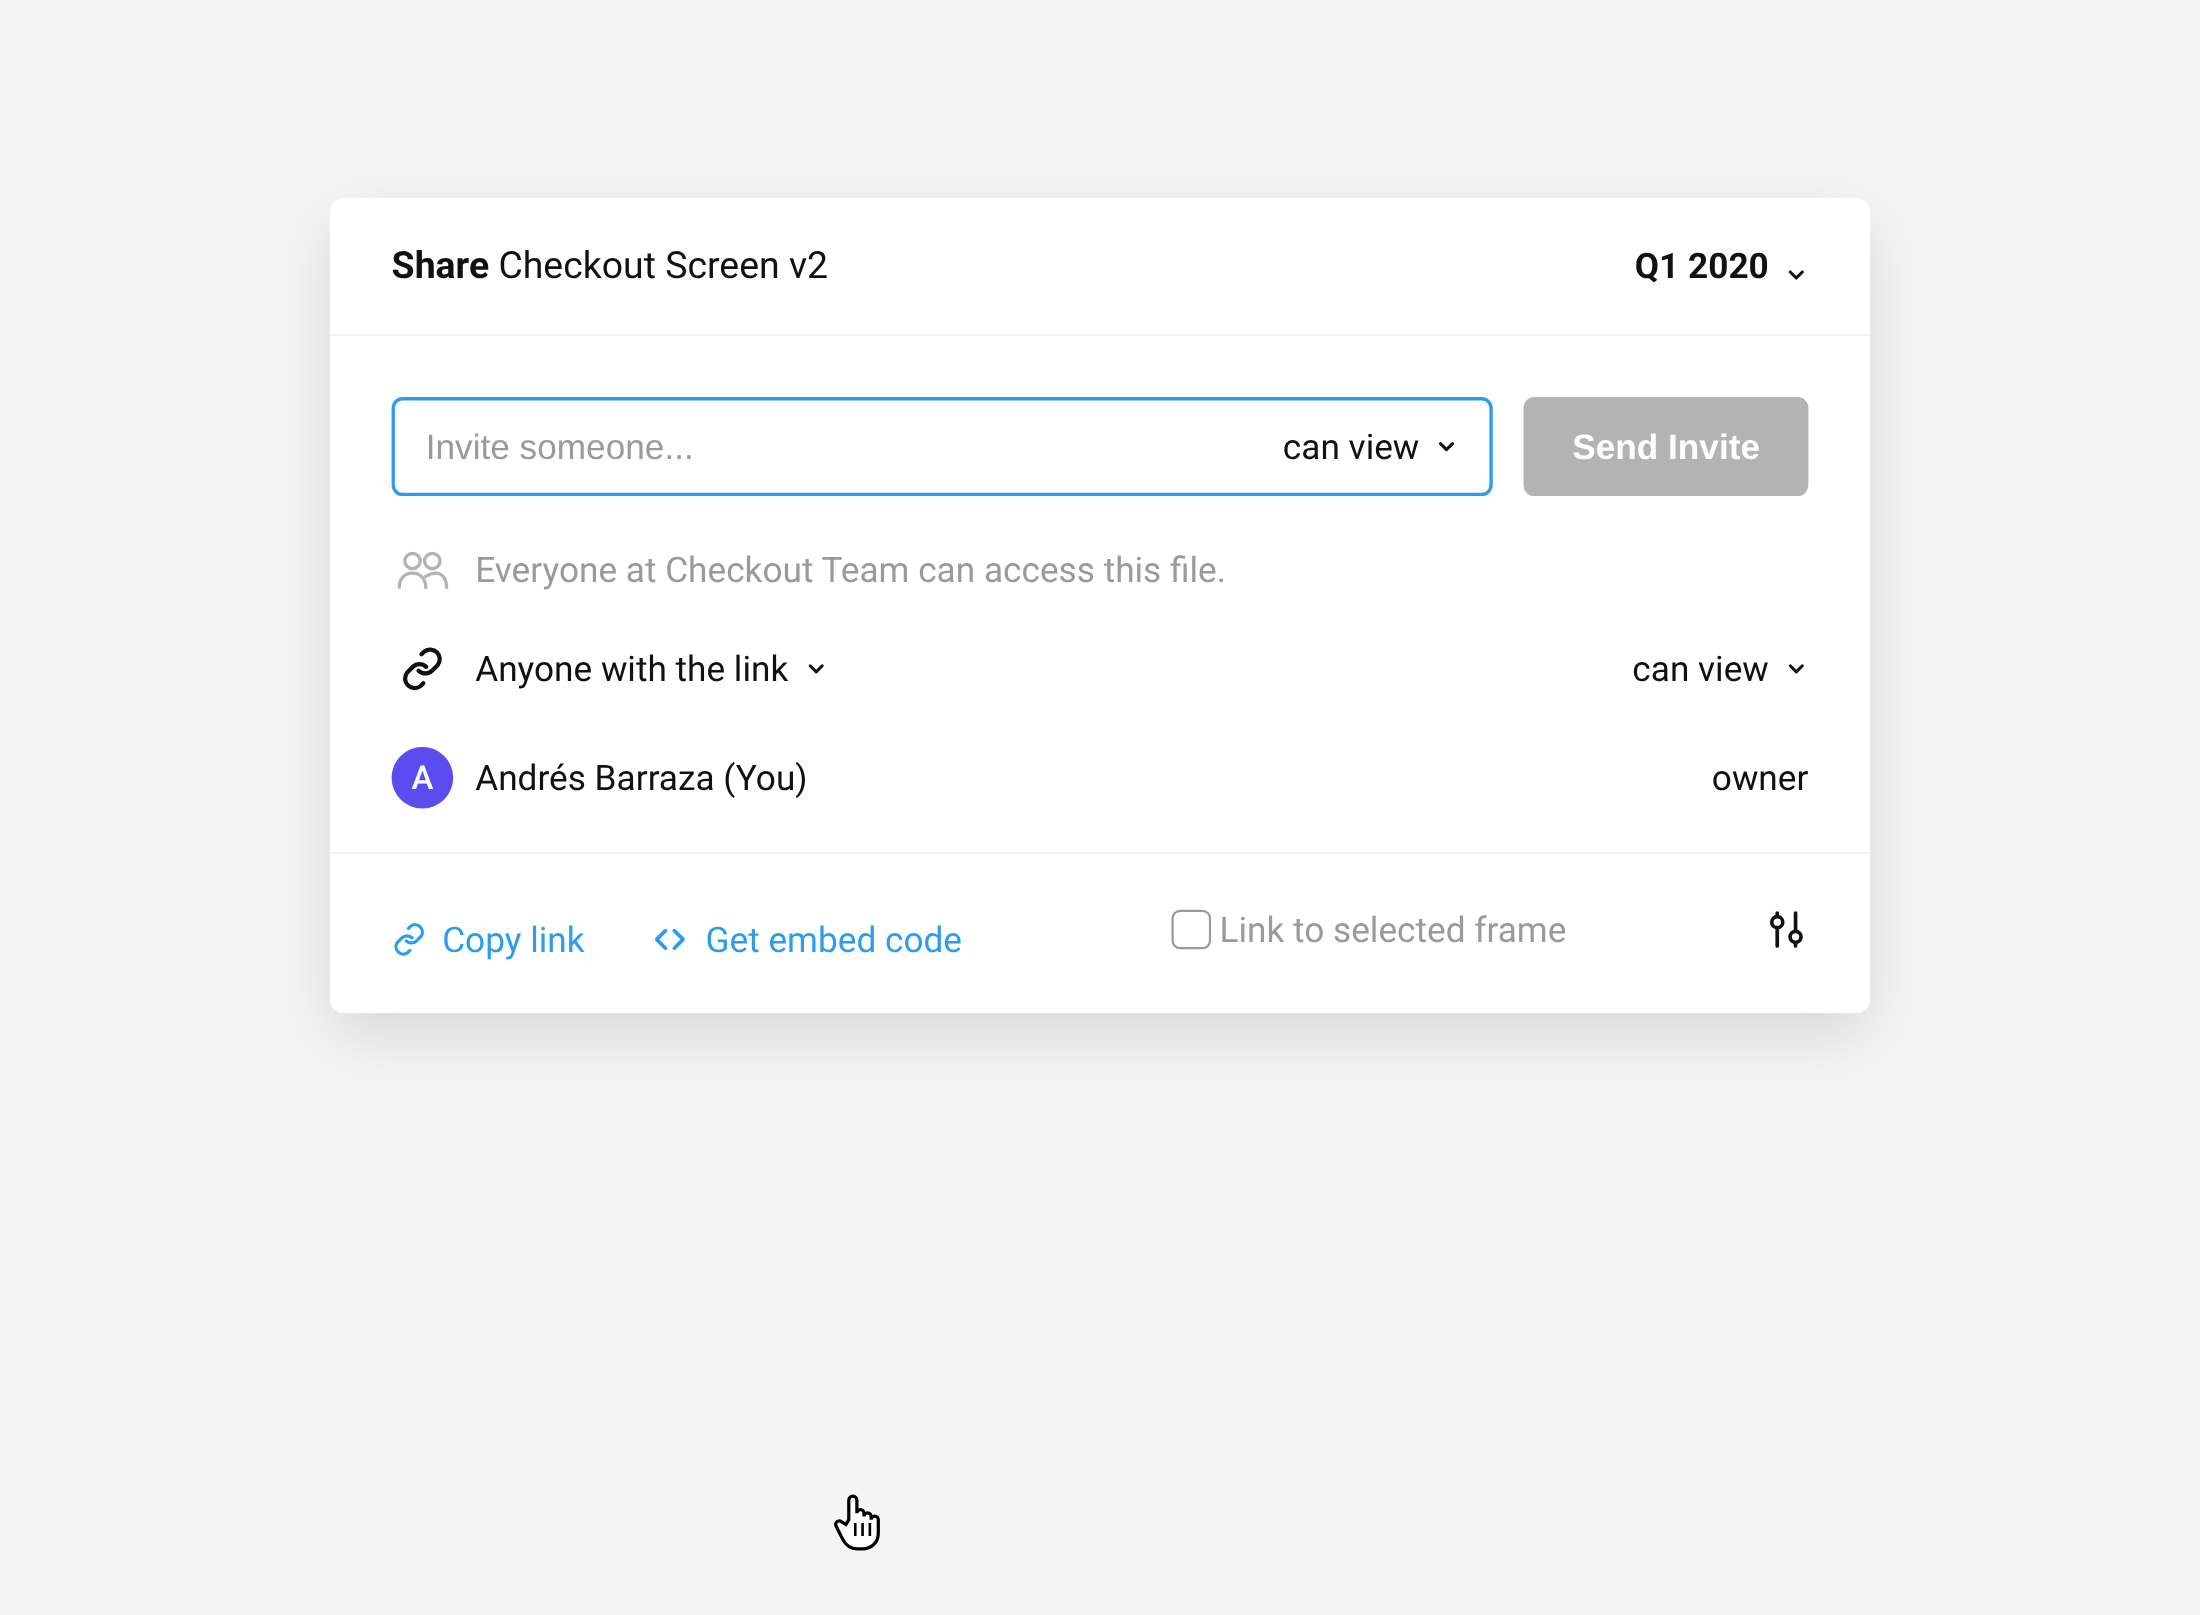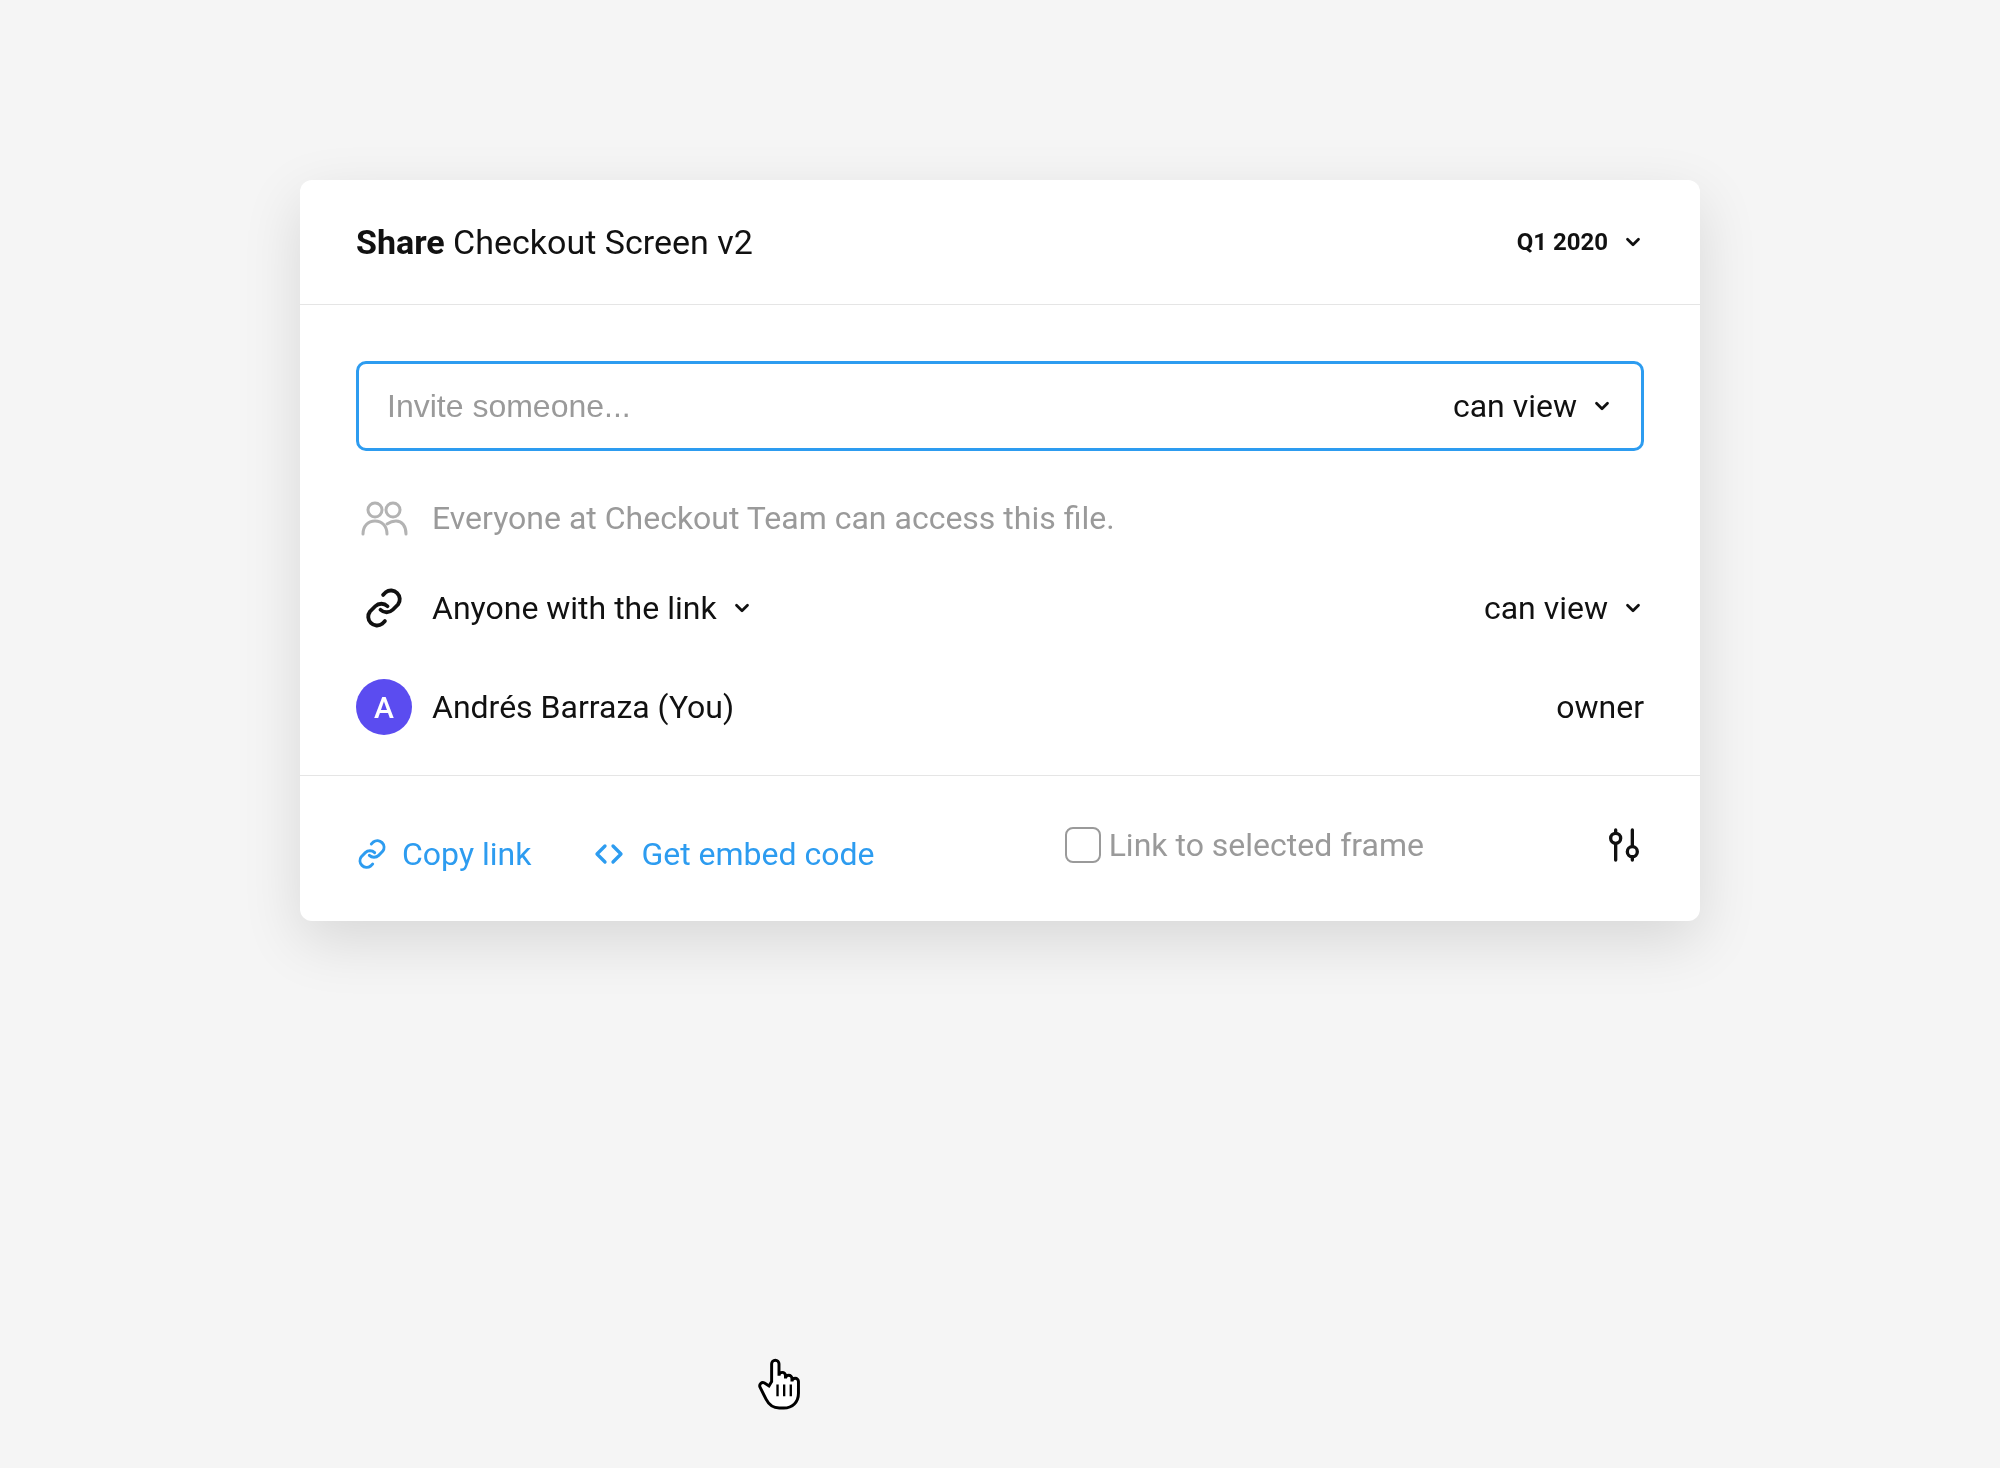--- a/index.html
+++ b/index.html
@@ -30,23 +30,23 @@
       gap: 32px;
     }
     .header-title {
       font-size: 34px;
       color: #111;
     }
     .header-title b { font-weight: 700; }
     .header-title .fname { font-weight: 400; }
     .project-selector {
       display: flex;
-      align-items: center;
+      align-items: flex-end;
       gap: 14px;
-      font-size: 24px;
+      font-size: 32px;
       font-weight: 700;
       color: #111;
       cursor: pointer;
     }
     .chev {
       width: 22px; height: 22px;
       display: inline-flex;
     }
     .chev svg { width: 100%; height: 100%; }
 
@@ -237,20 +237,23 @@
         </div>
         <div class="perm-inline">
           <span>can view</span>
           <span class="chev">
             <svg viewBox="0 0 24 24" fill="none" stroke="#111" stroke-width="3" stroke-linecap="round" stroke-linejoin="round">
                 <polyline points="6 9 12 15 18 9"></polyline>
               </svg>
           </span>
         </div>
       </div>
+      <button class="send-btn">
+        <span>Send Invite</span>
+      </button>
     </div>
 
     <div class="list">
 
       <div class="list-row">
         <span class="icon-slot">
           <svg width="48" height="36" viewBox="0 0 48 36" fill="none" stroke="#b3b3b3" stroke-width="3">
             <circle cx="15" cy="10" r="7"></circle>
               <circle cx="33" cy="10" r="7"></circle>
             <path d="M3 34c0-8 5-13 12-13s12 5 12 13" stroke-linecap="round"></path>

